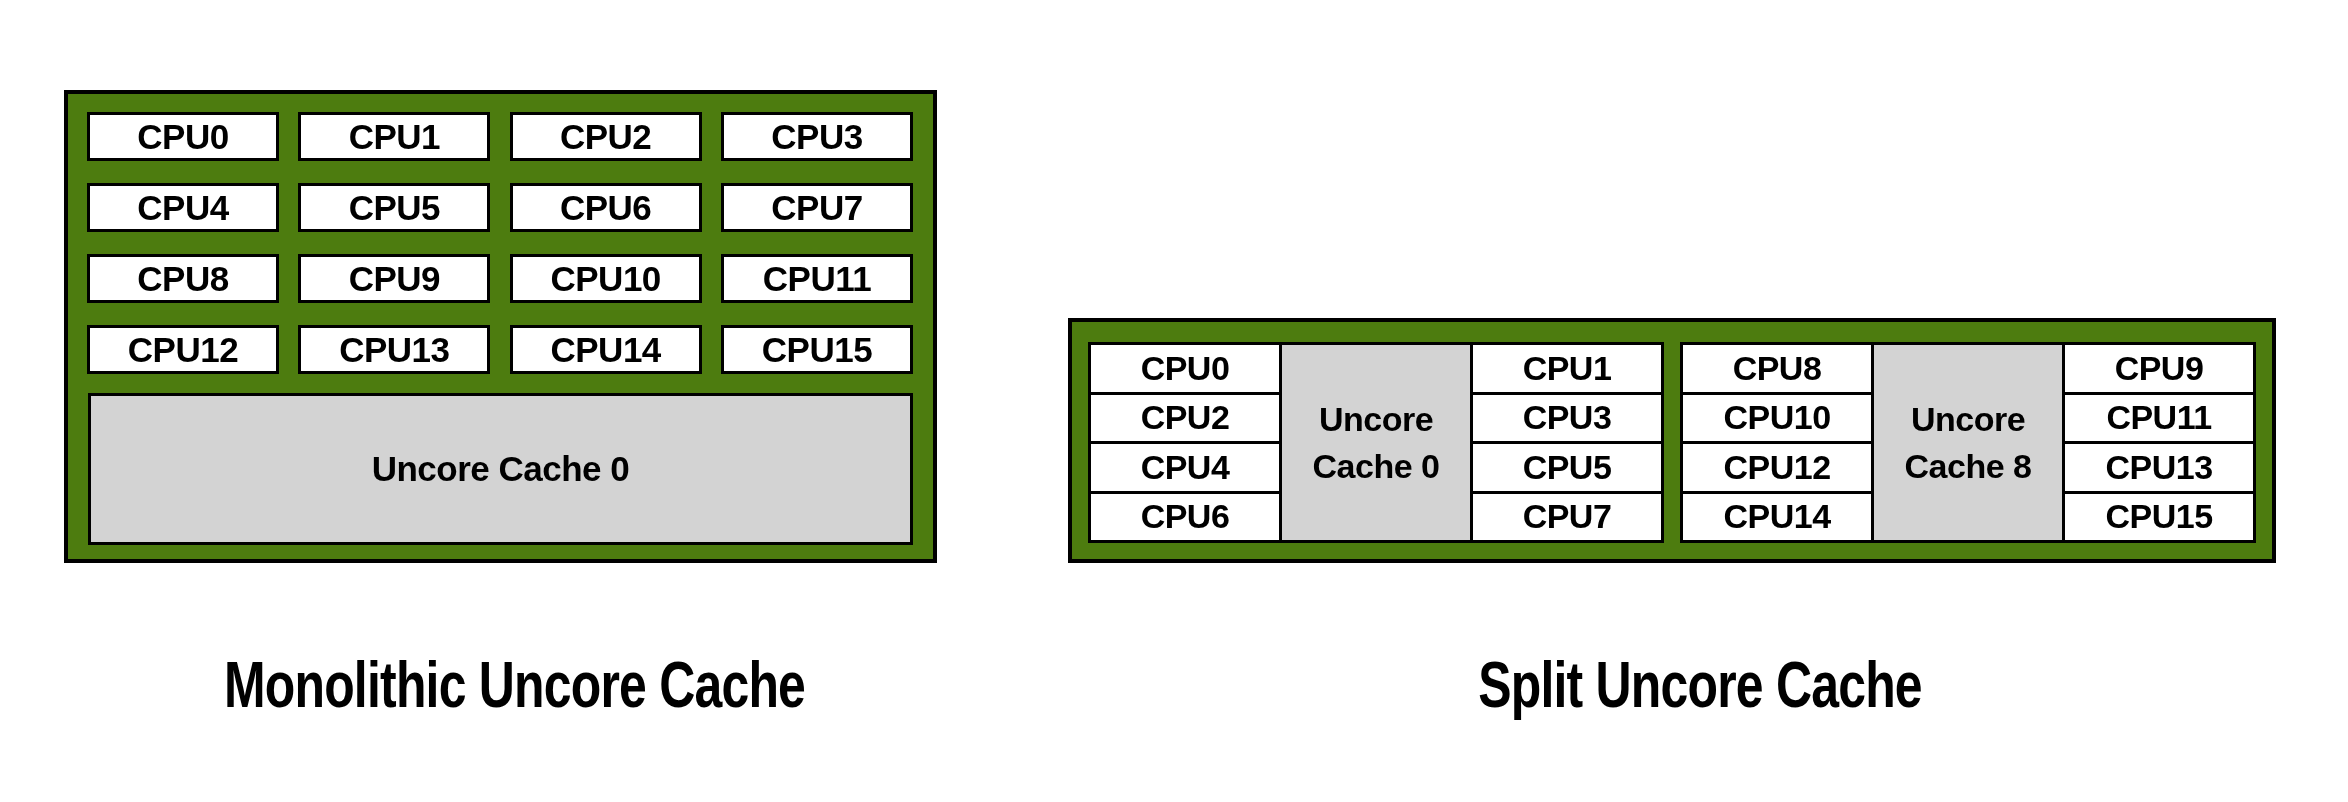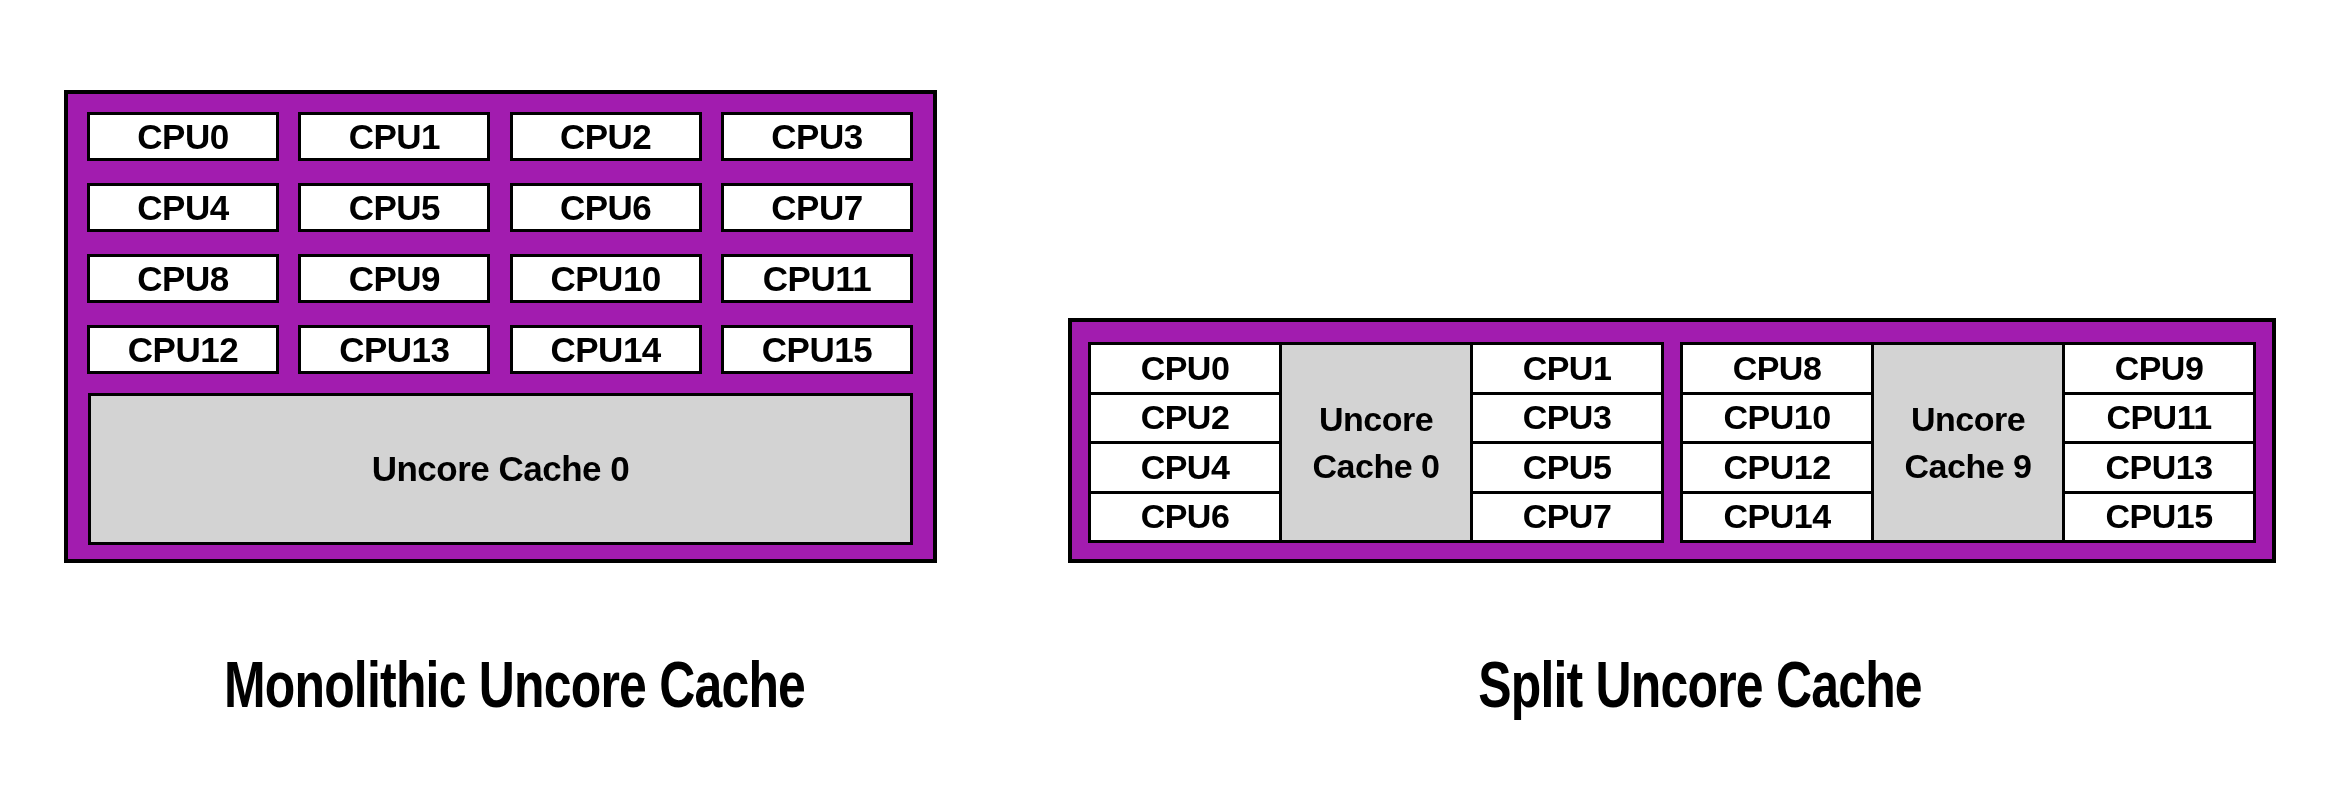--- a/index.html
+++ b/index.html
@@ -5,21 +5,21 @@
   html,body{margin:0;padding:0}
   body{
     width:2348px;height:802px;position:relative;overflow:hidden;
     background:var(--background,#ffffff);
     font-family:"Liberation Sans",sans-serif;
     font-weight:bold;color:var(--text,#000000);
   }
   .outer-box{
     position:absolute;box-sizing:border-box;
     border:4px solid var(--border,#000000);
-    background:#a21caf;
+    background:#4d7c0f;
     padding-left:22px;
   }
   #mono-box{left:64px;top:90px;width:873px;height:473px}
   #split-box{left:1068px;top:318px;width:1208px;height:245px}
 
   
   #mono-grid{
     position:absolute;left:19px;top:18px;width:826px;
     display:grid;grid-template-columns:repeat(4,192px);
     justify-content:space-between;row-gap:22px;
@@ -115,21 +115,21 @@
   </div>
 
   <div class="cluster" id="cluster-1">
     <div class="split-col">
       <div class="split-cell">CPU8</div>
       <div class="split-cell">CPU10</div>
       <div class="split-cell">CPU12</div>
       <div class="split-cell">CPU14</div>
     </div>
     <div class="split-col cache-col">
-      <div class="cache-label">Uncore Cache 9</div>
+      <div class="cache-label">Uncore Cache 8</div>
     </div>
     <div class="split-col">
       <div class="split-cell">CPU9</div>
       <div class="split-cell">CPU11</div>
       <div class="split-cell">CPU13</div>
       <div class="split-cell">CPU15</div>
     </div>
   </div>
 
 </div>

